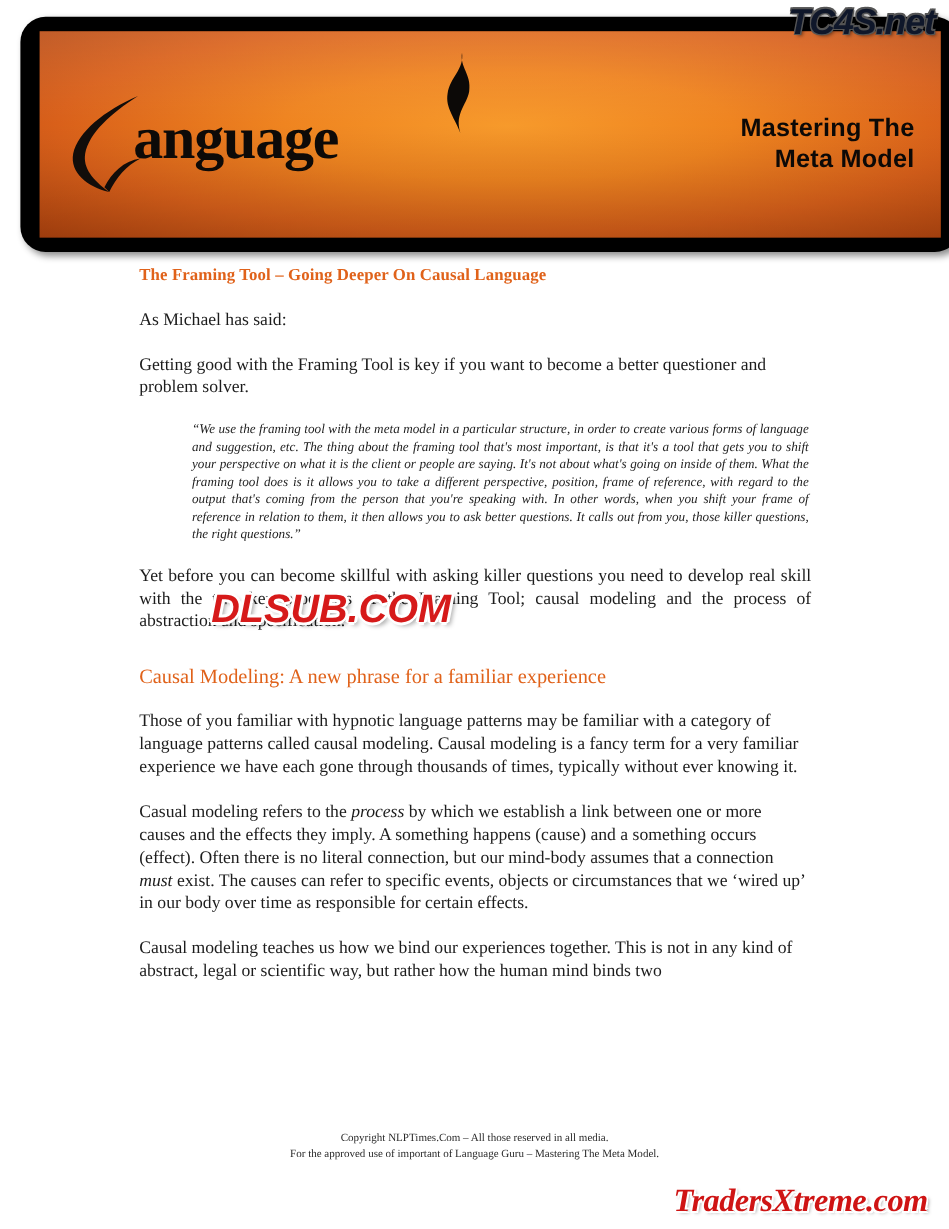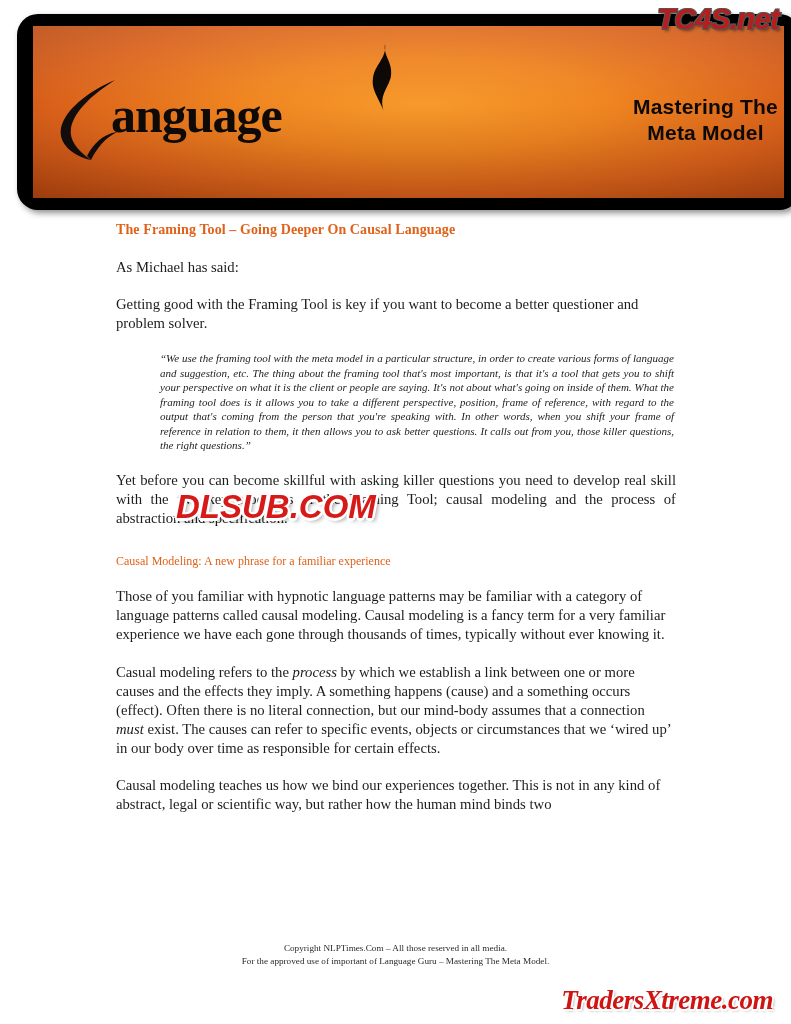--- a/index.html
+++ b/index.html
@@ -17,21 +17,21 @@
 
   
   .wm-top {
     position: absolute;
     top: 2px;
     right: 12px;
     font-family: "Liberation Sans", sans-serif;
     font-size: 30px;
     font-weight: bold;
     font-style: italic;
-    color: #b91c1c;
+    color: #0f172a;
     letter-spacing: -1px;
     text-shadow:
       -1px -1px 0 #555, 1px -1px 0 #555,
       -1px  1px 0 #555, 1px  1px 0 #555,
       2px 2px 3px rgba(0,0,0,.45);
     z-index: 40;
     white-space: nowrap;
   }
 
   
@@ -97,23 +97,23 @@
     position: absolute;
     left: 330px;
     top: 18px;
     width: 40px;
     height: 70px;
     z-index: 2;
     color: #0c0907;
   }
   .logo-tag {
     position: absolute;
-    right: 6px;
+    right: 22px;
     top: 68px;
-    text-align: center;
+    text-align: right;
     font-family: "Liberation Sans", sans-serif;
     font-weight: bold;
     color: #0c0907;
     font-size: 21px;
     line-height: 1.22;
     letter-spacing: .2px;
     z-index: 3;
   }
 
   
@@ -128,21 +128,21 @@
   h1.title {
     font-family: "Liberation Serif", serif;
     font-size: 14px;
     font-weight: bold;
     color: #e0621a;
     margin: 0 0 20px 0;
     letter-spacing: .1px;
   }
   h2.subhead {
     font-family: "Liberation Serif", serif;
-    font-size: 12px;
+    font-size: 17px;
     font-weight: normal;
     color: #e0621a;
     margin: 26px 0 18px 0;
   }
   p.body {
     font-size: 14.7px;
     line-height: 1.30;
     margin: 0 0 18px 0;
     text-align: left;
   }

